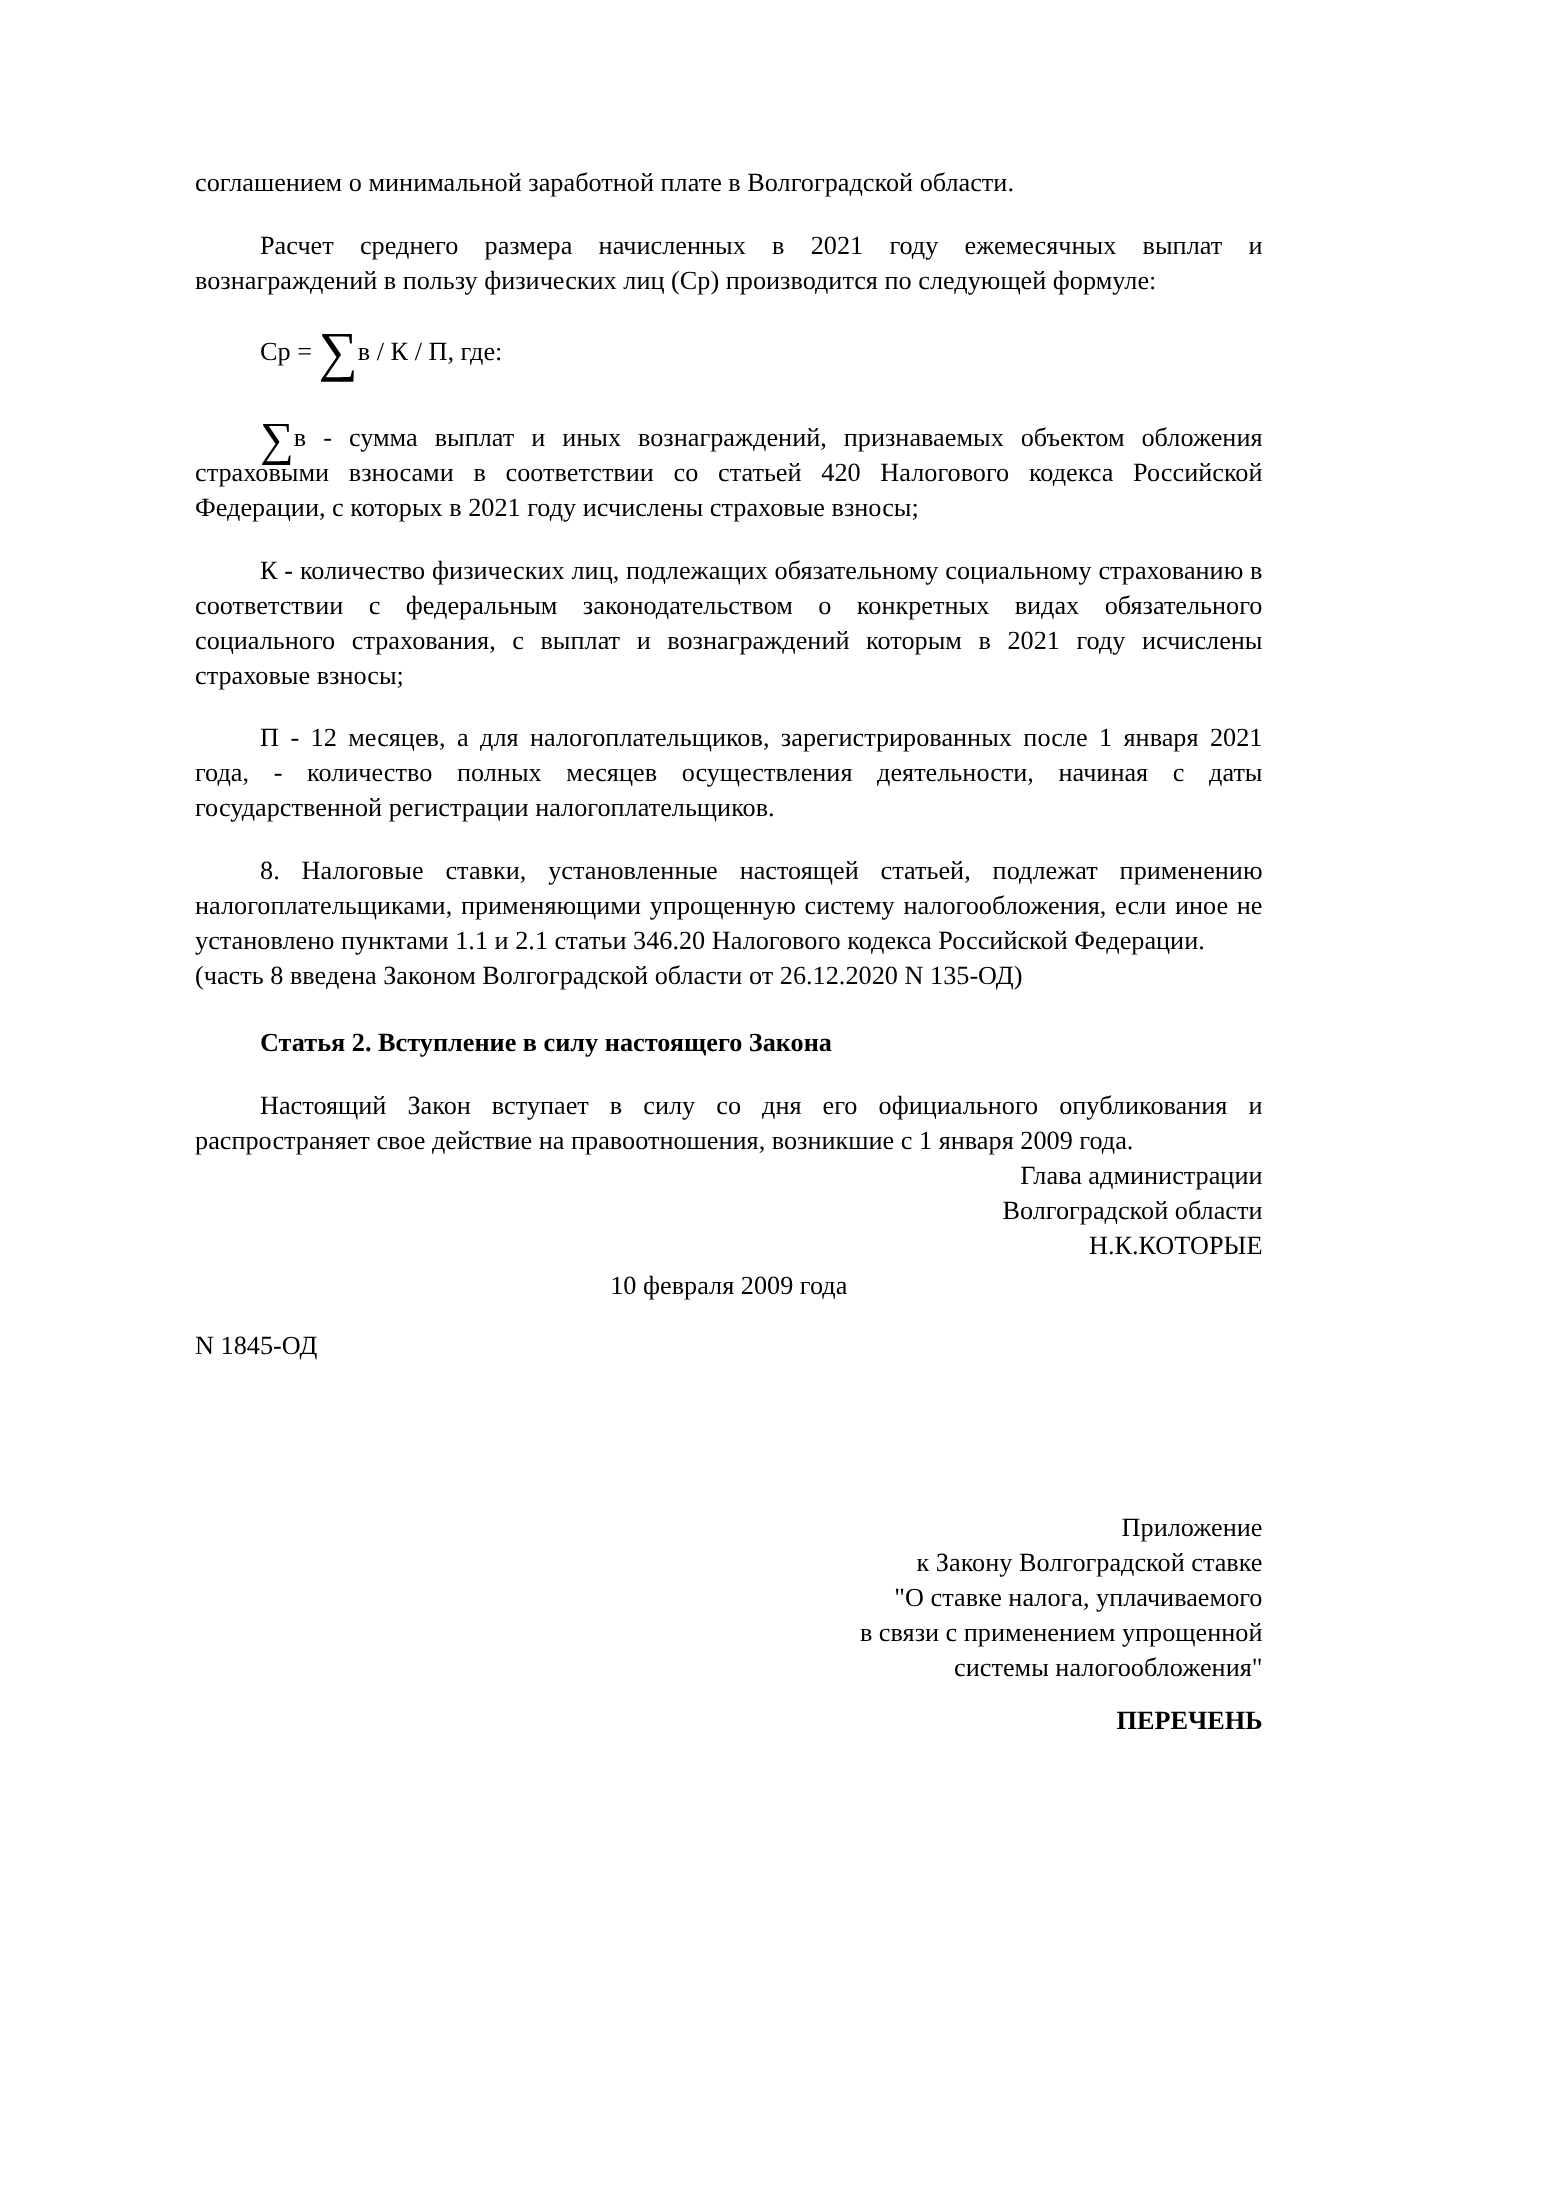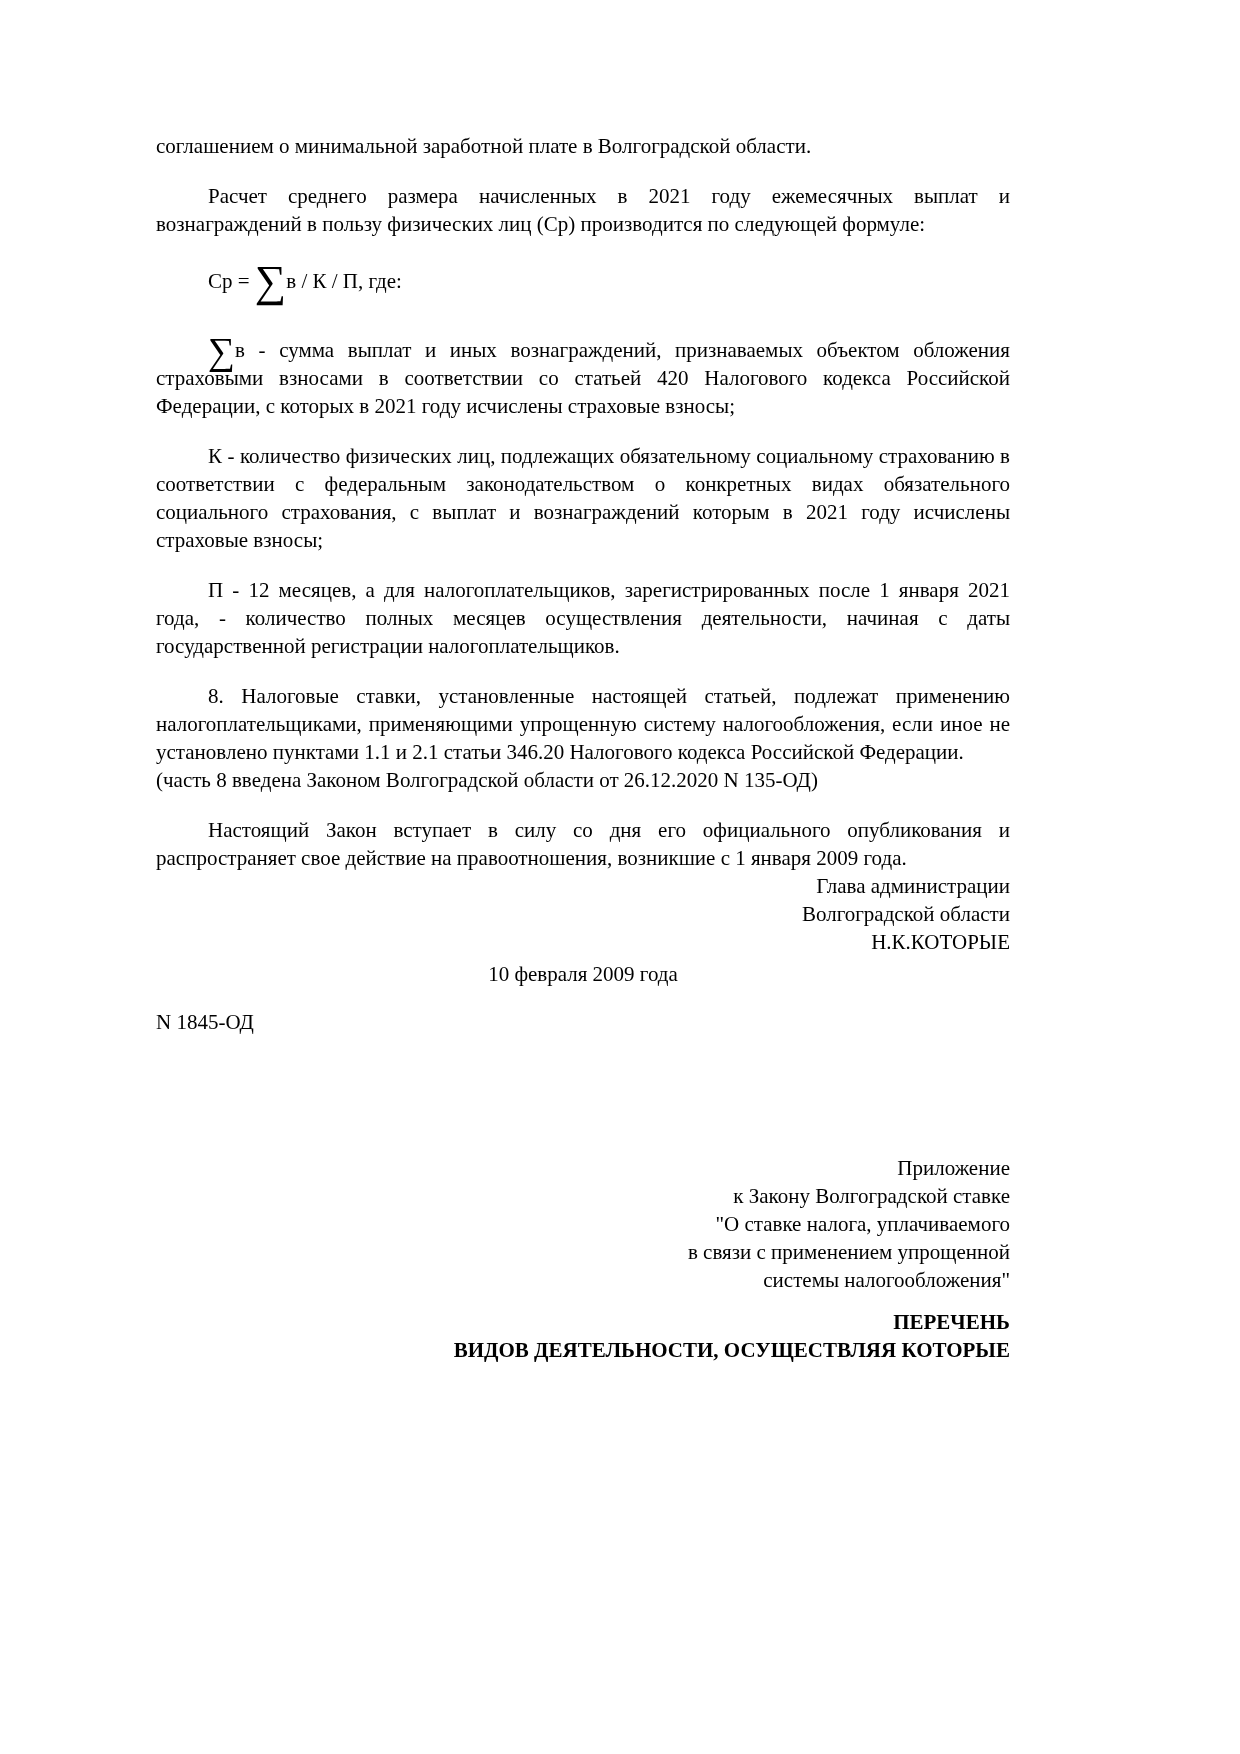--- a/index.html
+++ b/index.html
@@ -74,20 +74,21 @@
 
   <p class="para indent gap-before">К - количество физических лиц, подлежащих обязательному социальному страхованию в соответствии с федеральным законодательством о конкретных видах обязательного социального страхования, с выплат и вознаграждений которым в 2021 году исчислены страховые взносы;</p>
 
   <p class="para indent gap-before">П - 12 месяцев, а для налогоплательщиков, зарегистрированных после 1 января 2021 года, - количество полных месяцев осуществления деятельности, начиная с даты государственной регистрации налогоплательщиков.</p>
 
 
   <p class="para indent gap-before">8. Налоговые ставки, установленные настоящей статьей, подлежат применению налогоплательщиками, применяющими упрощенную систему налогообложения, если иное не установлено пунктами 1.1 и 2.1 статьи 346.20 Налогового кодекса Российской Федерации.</p>
 
   <p class="para note-line">(часть 8 введена Законом Волгоградской области от 26.12.2020 N 135-ОД)</p>
 
+  <p class="h-article">Статья 2. Вступление в силу настоящего Закона</p>
 
   <p class="para indent p-eff">Настоящий Закон вступает в силу со дня его официального опубликования и распространяет свое действие на правоотношения, возникшие с 1 января 2009 года.</p>
 
   <div class="right-block sig-block">
     <div>Глава администрации</div>
     <div>Волгоградской области</div>
     <div>Н.К.КОТОРЫЕ</div>
   </div>
 
   <p class="para date-line">10 февраля 2009 года</p>
@@ -96,15 +97,14 @@
 
   <div class="right-block annex-block">
     <div>Приложение</div>
     <div>к Закону Волгоградской ставке</div>
     <div>"О ставке налога, уплачиваемого</div>
     <div>в связи с применением упрощенной</div>
     <div>системы налогообложения"</div>
   </div>
 
   <p class="center-head first">ПЕРЕЧЕНЬ</p>
-  <p class="center-head">ВИДОВ ДЕЯТЕЛЬНОСТИ, ОСУЩЕСТВЛЯЯ КОТОРЫЕ</p>
 
 </div>
 
 </body></html>

